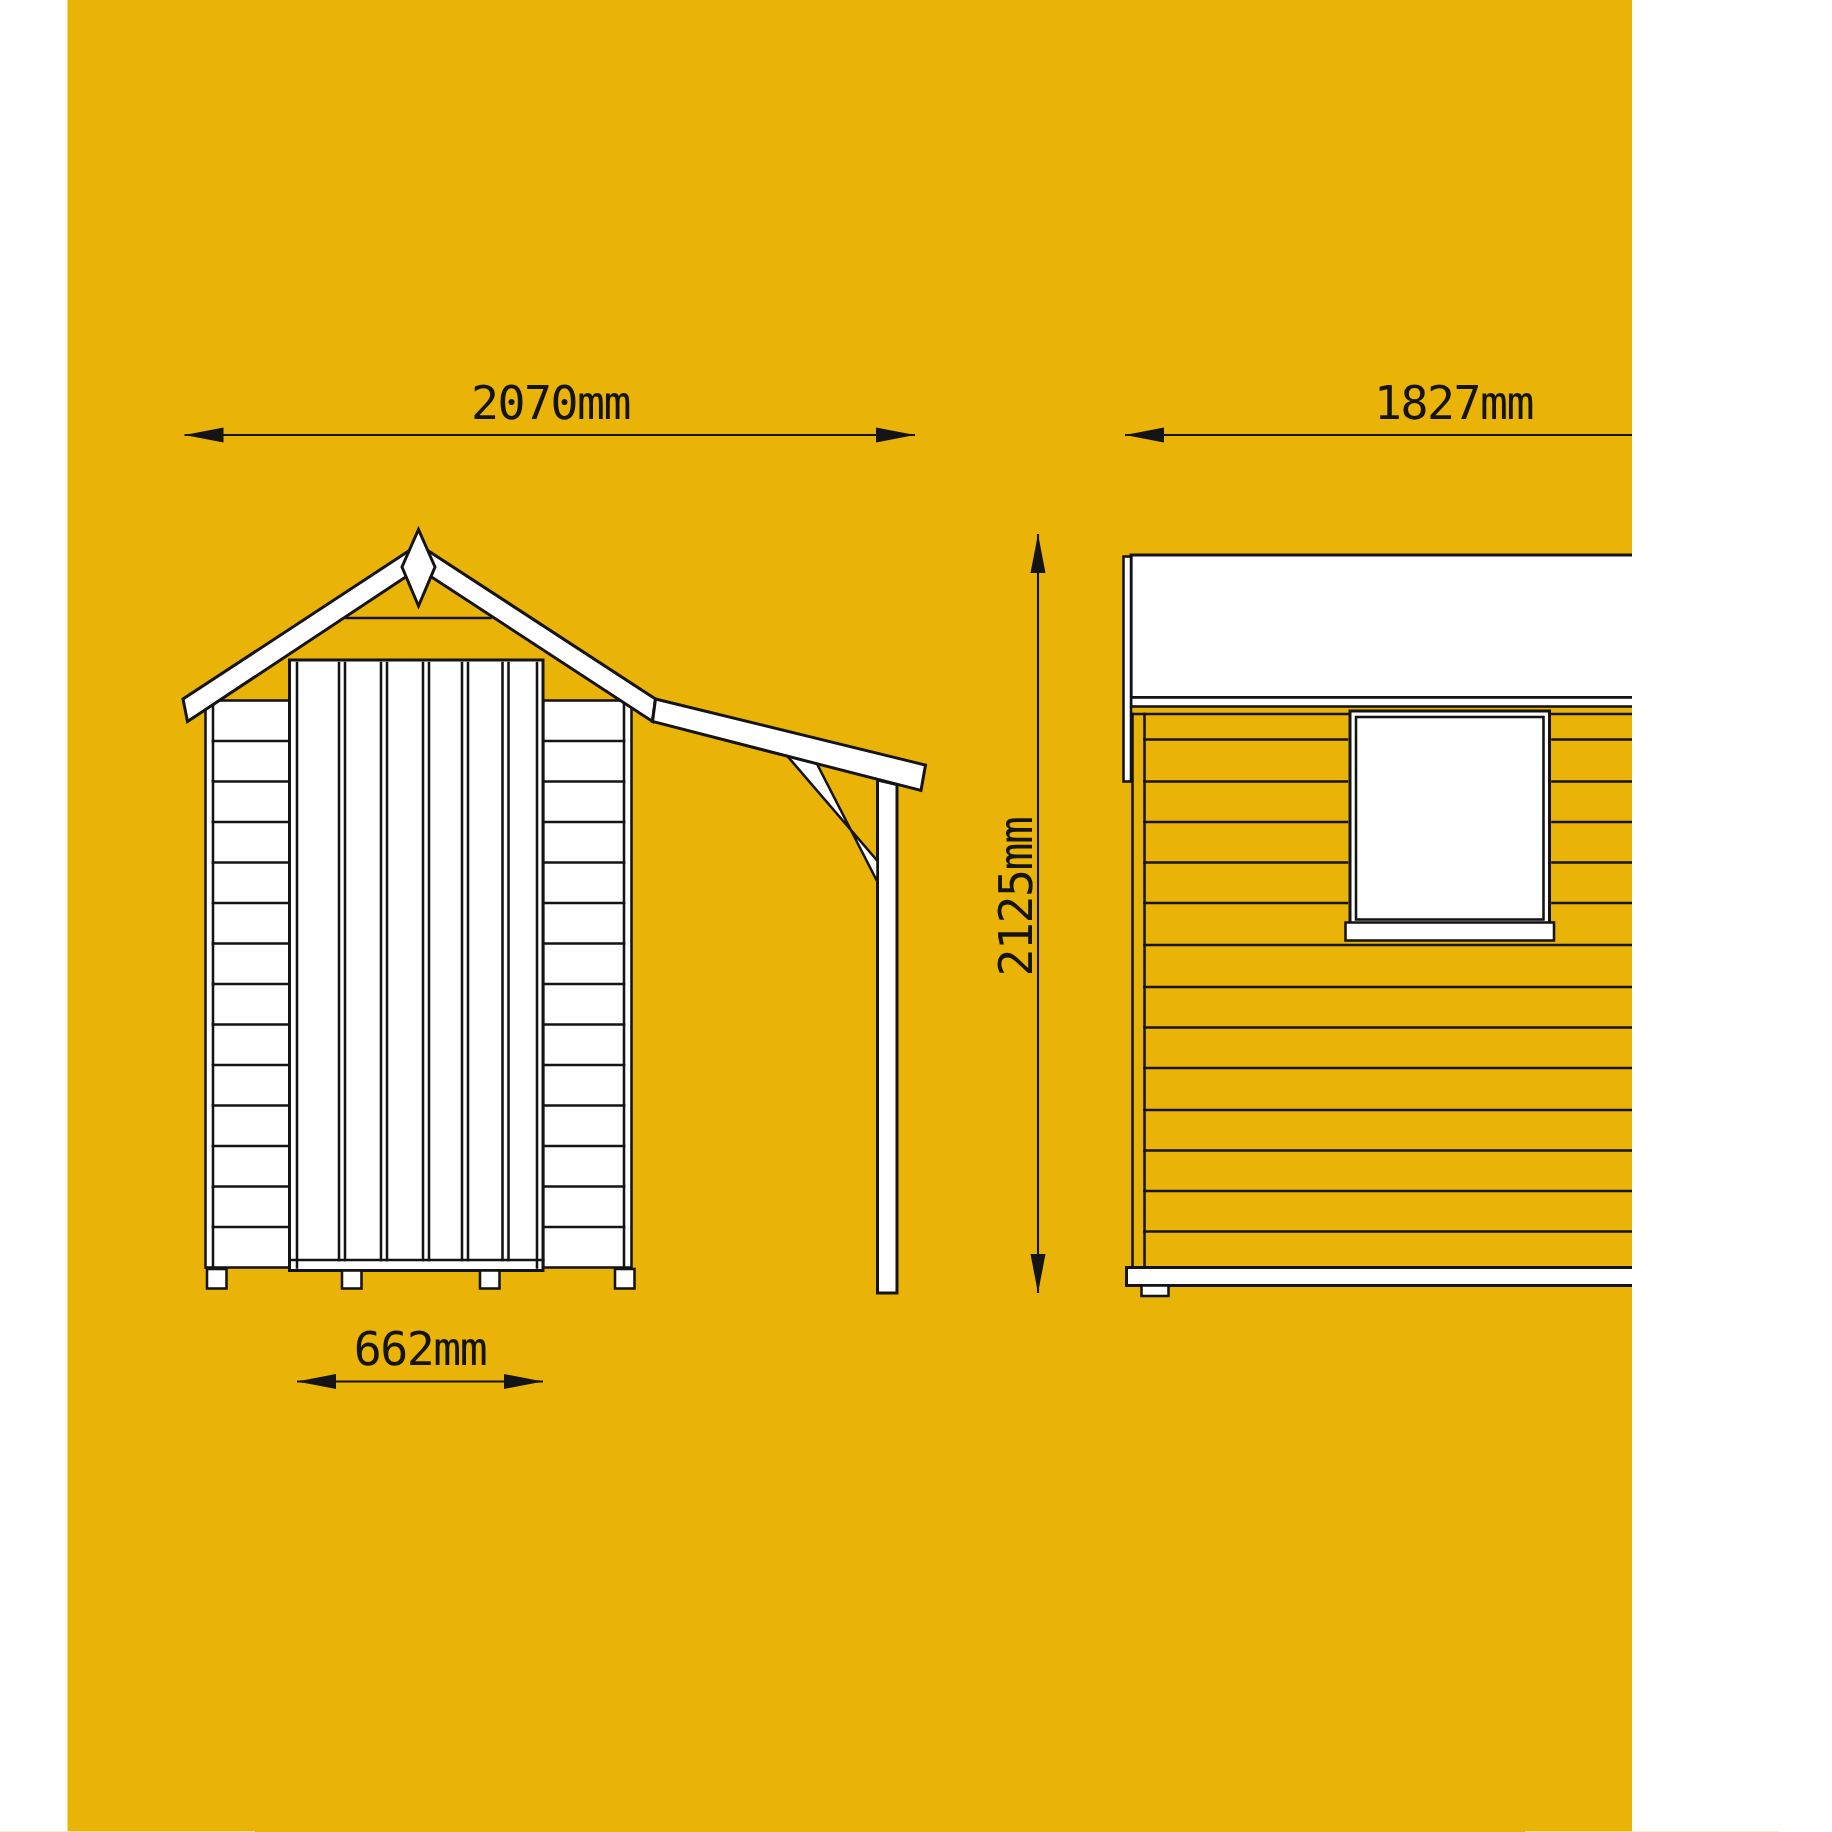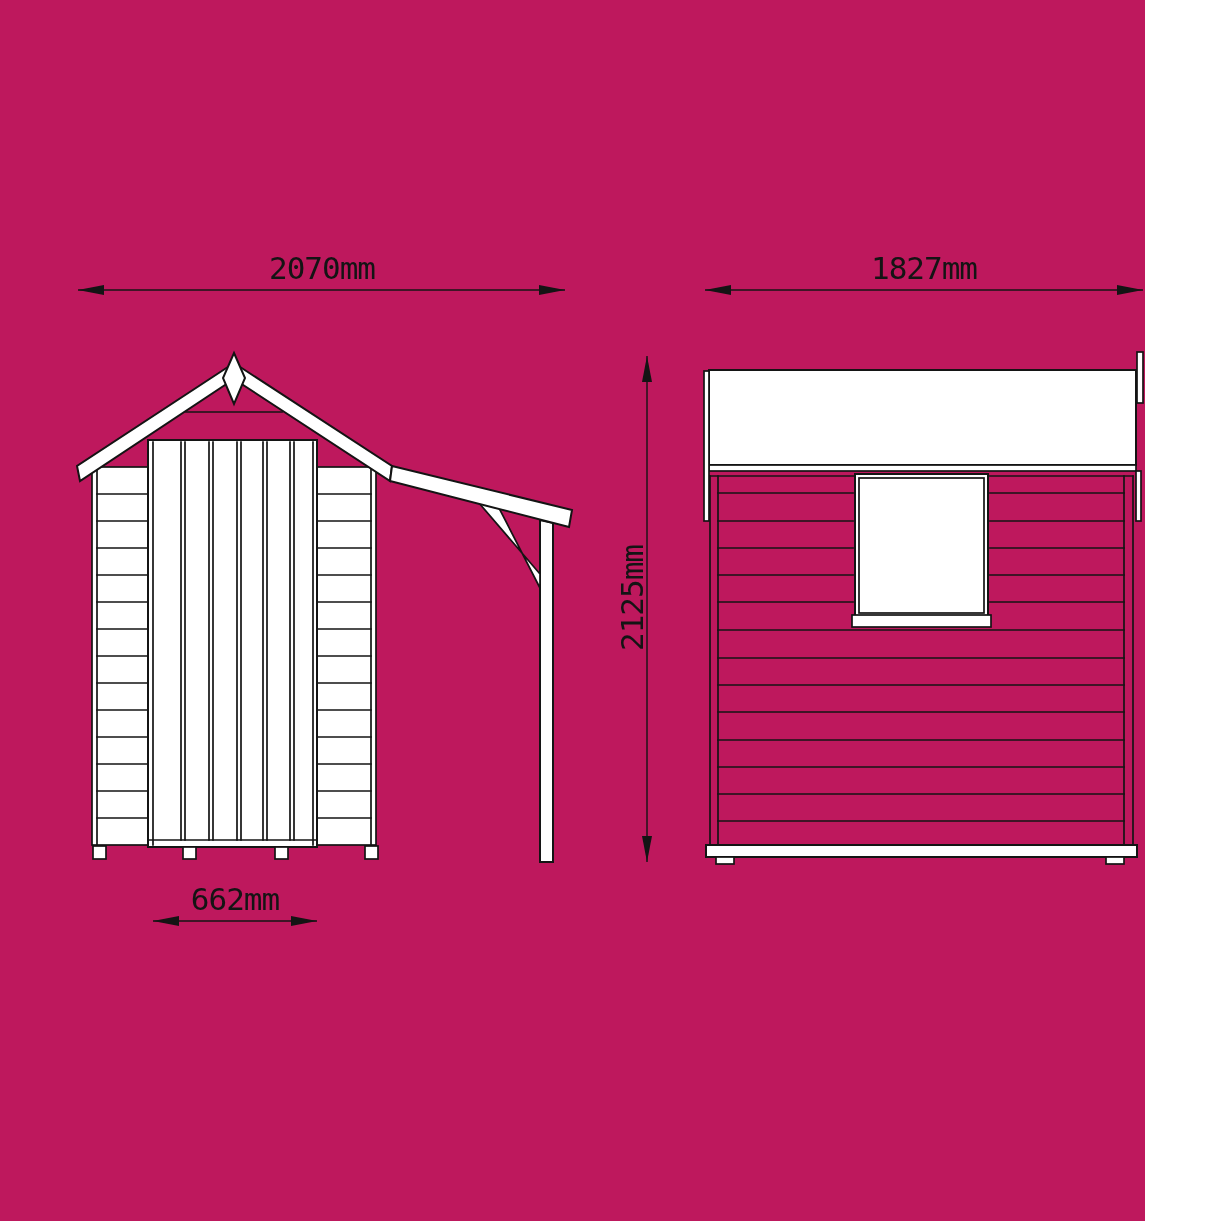--- a/index.html
+++ b/index.html
@@ -1,16 +1,16 @@
 <!DOCTYPE html>
 <html><head>
 <meta charset="utf-8">
 <style>
   html,body{margin:0;padding:0;background:#ffffff;}
-  .page{width:1145px;height:1221px;position:relative;background:#be185d;overflow:hidden;}
+  .page{width:1043px;height:1221px;position:relative;background:#eab308;overflow:hidden;margin-left:45px;}
   svg{display:block;}
   .s17 {stroke:#141414;stroke-width:1.7;fill:none;stroke-linecap:square;}
   .wh  {fill:#ffffff;stroke:#141414;stroke-width:2;}
   .wh17{fill:#ffffff;stroke:#141414;stroke-width:1.7;}
   .dimln{stroke:#141414;stroke-width:1.4;fill:none;}
   .arr {fill:#141414;stroke:none;}
   .dim-text{font-family:"DejaVu Sans Mono","Liberation Mono",monospace;
             font-size:31px;fill:#141414;letter-spacing:-1px;}
 </style>
 </head>

